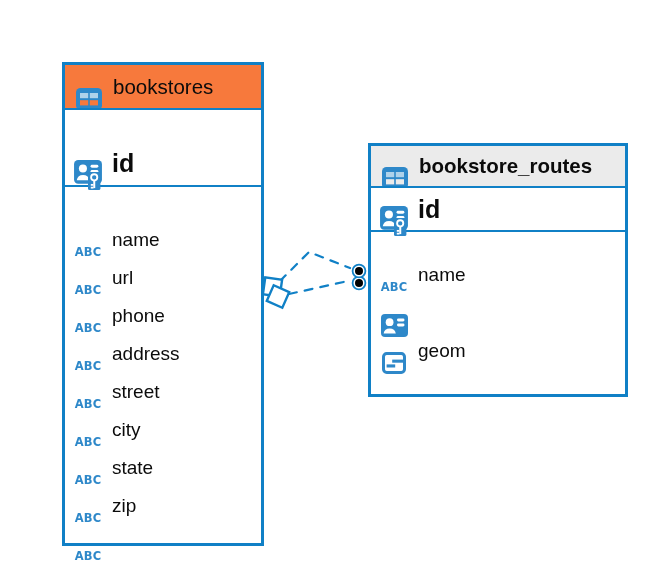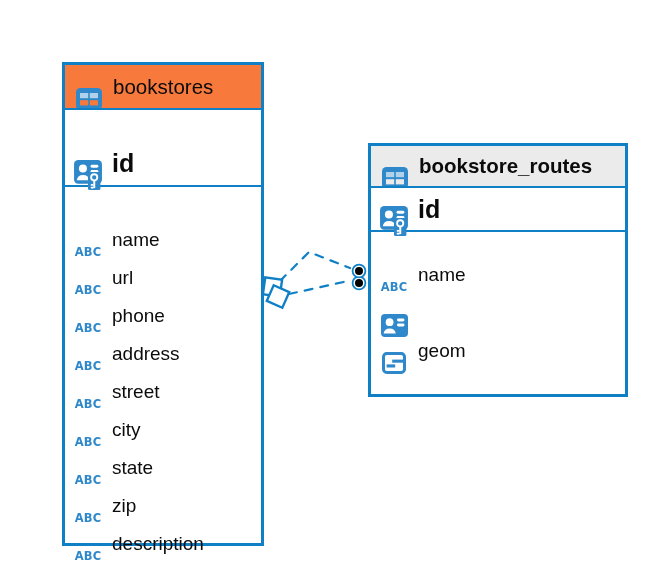--- a/index.html
+++ b/index.html
@@ -195,21 +195,20 @@
       <div class="row">
         <span class="ico">
             <span class="abc">ABC</span>
           </span>
         <span class="lbl">zip</span>
       </div>
       <div class="row">
         <span class="ico">
             <span class="abc">ABC</span>
           </span>
-        <span class="lbl">description</span>
       </div>
       <div class="row">
         <span class="ico">
           <svg class="icon" width="24" height="22" style="color:var(--icon_blue,#2E88C9)">
               <use href="#sym-geom"></use>
             </svg>
         </span>
         <span class="lbl">geom</span>
       </div>
     </div>

